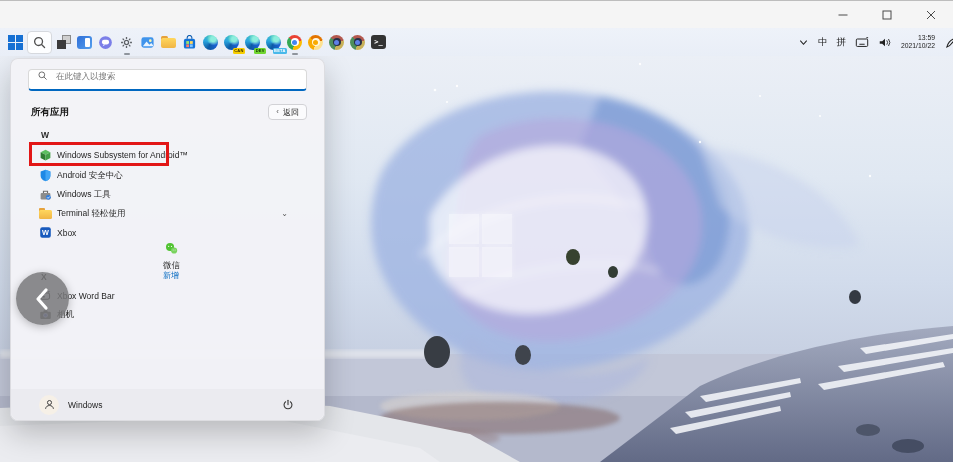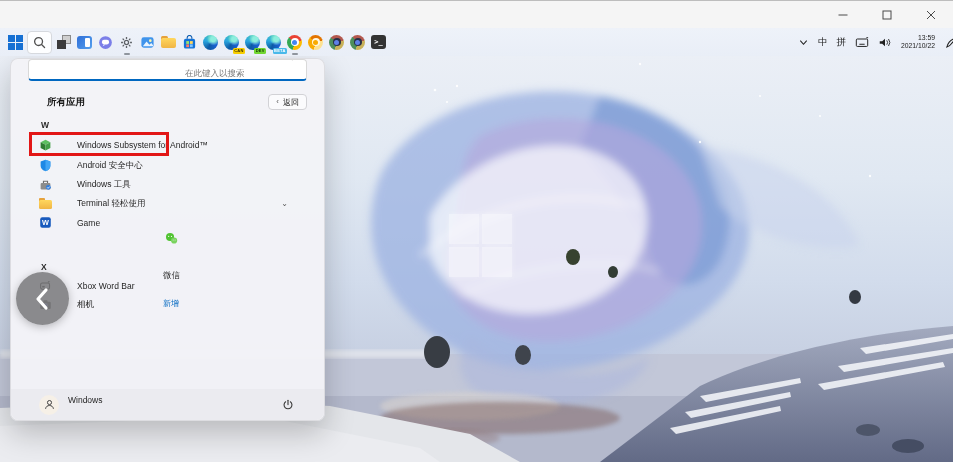--- a/index.html
+++ b/index.html
@@ -61,48 +61,48 @@
     background:linear-gradient(180deg,#ebeff6 0%,#e0e8f2 30%,#d2dcec 55%,#c7d0e2 74%,#bfc5d8 100%);}
   .wallpaper{position:absolute;left:0;top:0;}
   .winlogo{position:absolute;left:449px;top:158px;width:63px;height:63px;display:grid;
     grid-template-columns:30px 30px;grid-template-rows:30px 30px;gap:3px;}
   .winlogo i{background:rgba(255,255,255,.42);box-shadow:0 0 6px rgba(255,255,255,.35);}
 
   
   .startmenu{position:absolute;left:10px;top:2px;width:315px;height:363px;
     background:rgba(243,243,247,.97);border:1px solid rgba(0,0,0,.09);border-radius:8px;
     box-shadow:0 12px 30px rgba(0,0,0,.22);box-sizing:border-box;display:flex;flex-direction:column;}
-  .searchbox{margin:0 17px 0 17px;height:22px;background:#fff;border:1px solid #d9d9d9;
-    border-bottom:2px solid #0067c0;border-radius:4px;display:flex;align-items:flex-end;gap:6px;padding:0 8px;box-sizing:border-box;flex-direction:column;}
+  .searchbox{margin:10px 17px 0 17px;height:22px;background:#fff;border:1px solid #d9d9d9;
+    border-bottom:2px solid #0067c0;border-radius:4px;display:flex;align-items:flex-start;gap:6px;padding:0 8px;box-sizing:border-box;}
   .searchbox input{border:none;outline:none;flex:1;font-size:8.5px;color:#1b1b1b;background:transparent;
     font-family:inherit;}
   .searchbox input::placeholder{color:#767676;}
-  .allapps-header{display:flex;align-items:center;margin:13px 17px 4px 36px;}
+  .allapps-header{display:flex;align-items:center;margin:13px 17px 4px 20px;}
   .allapps-title{font-size:9.5px;font-weight:bold;color:#191919;}
   .back-btn{margin-left:auto;display:flex;align-items:center;gap:4px;background:#fbfbfd;
     border:1px solid #d2d2d6;border-radius:4px;height:16px;padding:0 7px;font-size:8px;color:#1b1b1b;cursor:pointer;font-family:inherit;}
   .back-chevron{font-size:8px;color:#5a5a5a;line-height:1;}
   .applist{flex:1;padding:2px 20px 0 20px;overflow:hidden;}
   .letter{height:18px;display:flex;align-items:center;margin-left:10px;font-size:8.5px;font-weight:bold;color:#2b2b2b;}
-  .app-row{position:relative;height:19px;display:flex;align-items:center;gap:25px;padding-left:8px;cursor:pointer;border-radius:4px;}
+  .app-row{position:relative;height:19px;display:flex;align-items:center;gap:5px;padding-left:8px;cursor:pointer;border-radius:4px;}
   .app-row.tall{height:22px;}
   .app-row.twoline{height:26px;flex-direction:column;}
   .app-icon{width:13px;height:13px;display:flex;align-items:center;justify-content:center;flex:0 0 13px;}
   .app-name{font-size:8.5px;color:#1f1f1f;white-space:nowrap;}
-  .app-sub{font-size:8px;color:#0067c0;margin-top:18px;line-height:1.1;}
+  .app-sub{font-size:8px;color:#0067c0;margin-top:0px;line-height:1.1;}
   .row-chevron{margin-left:auto;margin-right:16px;font-size:8px;color:#5a5a5a;cursor:pointer;}
   .red-box{position:absolute;left:-2px;top:-2px;width:140px;height:24px;border:3px solid #e21616;box-sizing:border-box;pointer-events:none;}
   .mi-folder{position:relative;width:13px;height:11px;}
   .mi-folder .tab{position:absolute;left:0;top:0;width:6px;height:3.5px;background:#e6a23c;border-radius:1px;}
   .mi-folder .body{position:absolute;left:0;top:1.8px;right:0;bottom:0;background:linear-gradient(180deg,#ffd75e,#f0b544);border-radius:1.5px;}
   .mi-term{width:13px;height:12px;background:#2d2d2d;color:#fff;border-radius:2.5px;
     font:bold 6px/12px "DejaVu Sans Mono",monospace;text-align:center;}
   .menu-footer{height:31px;background:#ebebf0;border-radius:0 0 8px 8px;display:flex;align-items:center;
     padding:0 28px;box-sizing:border-box;}
-  .user{display:flex;gap:9px;font-size:8.5px;color:#1f1f1f;cursor:pointer;}
+  .user{display:flex;align-items:center;gap:9px;font-size:8.5px;color:#1f1f1f;cursor:pointer;}
   .avatar{width:20px;height:20px;border-radius:50%;background:#f6f0e7;display:flex;align-items:center;justify-content:center;}
   .power{margin-left:auto;background:transparent;border:none;cursor:pointer;padding:2px;display:flex;}
 
   .back-circle{position:absolute;left:16px;top:216px;width:53px;height:53px;border-radius:50%;
     background:rgba(120,120,122,.85);display:flex;align-items:center;justify-content:center;cursor:pointer;
     box-shadow:0 2px 8px rgba(0,0,0,.25);}
 </style>
 </head>
 <body>
 
@@ -408,21 +408,21 @@
             <span class="row-chevron">⌄</span>
           </div>
           <div class="app-row">
             <span class="app-icon">
               <svg width="13" height="13" viewBox="0 0 16 16">
                 <rect x="1.5" y="1.5" width="13" height="13" rx="2.5" fill="#185abd"></rect>
                 <text x="8" y="11.5" text-anchor="middle" font-size="9" font-weight="bold" fill="#fff" font-family="Liberation Sans,sans-serif">W</text>
               </svg>
             </span>
             <span>
-              <div class="app-name">Game</div>
+              <div class="app-name">Xbox</div>
             </span>
           </div>
           <div class="app-row twoline">
             <span class="app-icon">
               <svg width="13" height="13" viewBox="0 0 16 16">
                 <circle cx="6.2" cy="6.2" r="5" fill="#51c332"></circle>
                 <circle cx="4.5" cy="5.3" r="0.8" fill="#fff"></circle>
                 <circle cx="8" cy="5.3" r="0.8" fill="#fff"></circle>
                 <circle cx="11.2" cy="10.5" r="3.8" fill="#7ad35f"></circle>
                 <circle cx="10" cy="9.8" r="0.6" fill="#fff"></circle>

